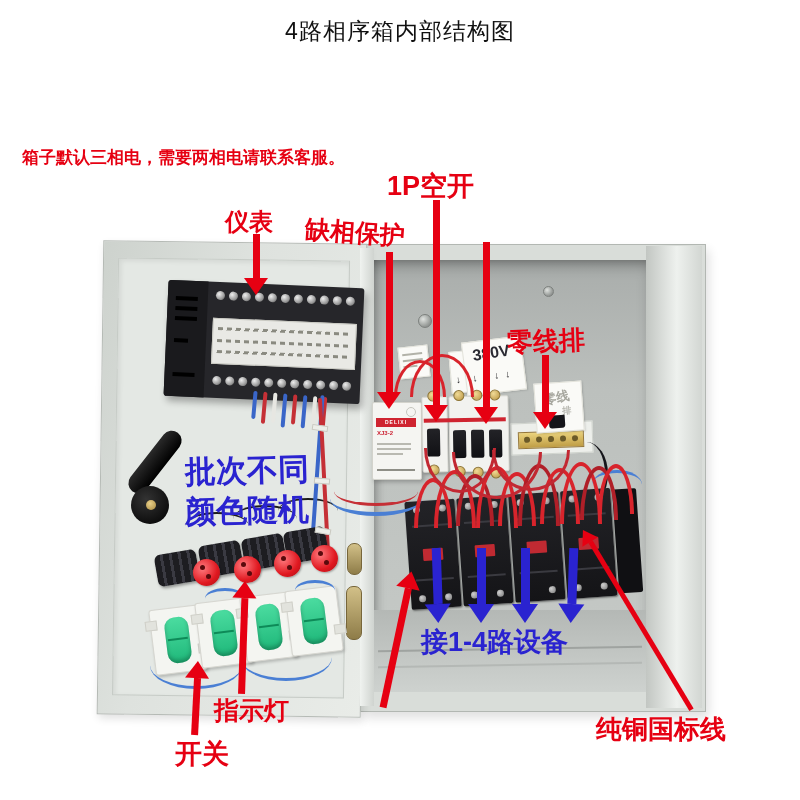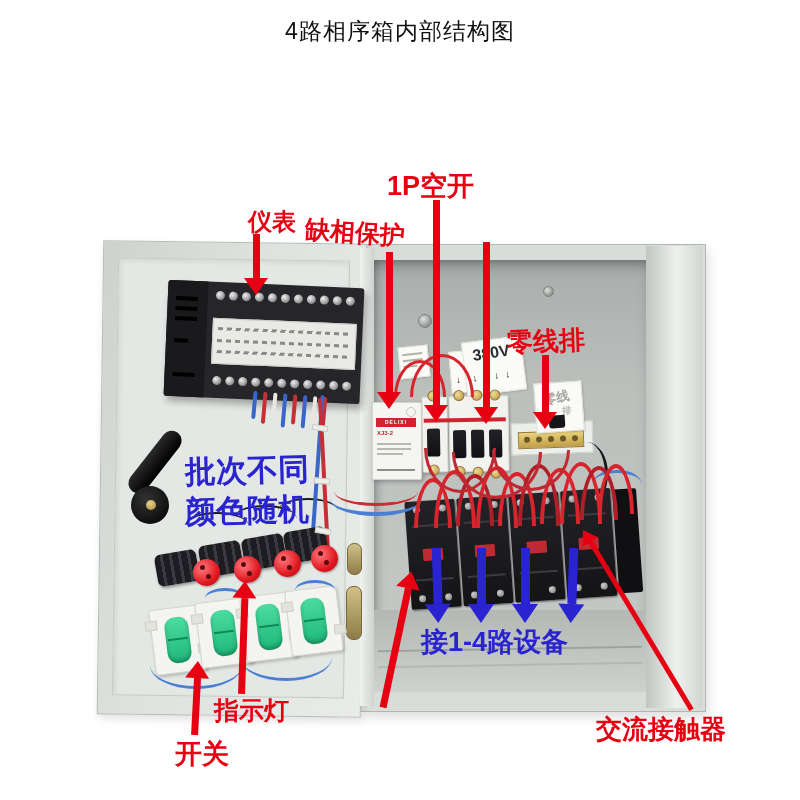--- a/index.html
+++ b/index.html
@@ -84,20 +84,21 @@
   .rwt{position:absolute;border:4px solid var(--wred);border-bottom:none;border-radius:50% 50% 0 0 / 100% 100% 0 0;z-index:8;}
   .rwb{position:absolute;border:3px solid #c22832;border-top:none;border-radius:0 0 50% 50% / 0 0 100% 100%;z-index:8;}
   .dim{border-color:#b01f28;}
 </style>
 </head>
 <body>
 
 <div id="stage">
 
   <div id="title" class="abs">4路相序箱内部结构图</div>
+  <div class="abs notice" style="left:22px;top:146px;">箱子默认三相电，需要两相电请联系客服。</div>
 
   <div id="door" class="abs">
     <div id="door-panel" class="abs"></div>
   </div>
 
   <div id="box" class="abs"></div>
   <div id="box-opening" class="abs"></div>
   <div id="panel-lower" class="abs"></div>
   <div class="rail" style="left:378px;top:648px;width:264px;transform:rotate(-1deg);"></div>
   <div class="rail" style="left:378px;top:664px;width:264px;background:#b4b8b5;transform:rotate(-1deg);"></div>
@@ -306,30 +307,30 @@
         <div style="position: absolute; left: 8px; top: 5px; width: 7px; height: 7px; border-radius: 50%; background: radial-gradient(circle at 35% 35%, rgb(207, 207, 207), rgb(119, 119, 119));"></div>
         <div style="position: absolute; left: 34px; top: 5px; width: 7px; height: 7px; border-radius: 50%; background: radial-gradient(circle at 35% 35%, rgb(207, 207, 207), rgb(119, 119, 119));"></div>
         <div style="position: absolute; left: 15px; top: 48px; width: 20px; height: 12px; background: rgb(192, 42, 50); border-radius: 1px;"></div>
         <div style="position: absolute; left: 8px; top: 94px; width: 7px; height: 7px; border-radius: 50%; background: radial-gradient(circle at 35% 35%, rgb(207, 207, 207), rgb(119, 119, 119));"></div>
         <div style="position: absolute; left: 34px; top: 94px; width: 7px; height: 7px; border-radius: 50%; background: radial-gradient(circle at 35% 35%, rgb(207, 207, 207), rgb(119, 119, 119));"></div>
         <div style="position: absolute; left: 6px; top: 24px; width: 38px; height: 2px; background: rgb(58, 58, 64);"></div>
         <div style="position: absolute; left: 6px; top: 78px; width: 38px; height: 2px; background: rgb(58, 58, 64);"></div>
       </div>
     </div>
 
-  <div class="abs red-label" style="left:248px;top:206px;font-size:24px;">仪表</div>
+  <div class="abs red-label" style="left:225px;top:206px;font-size:24px;">仪表</div>
   <div class="abs red-label" style="left:305px;top:216px;font-size:25px;transform:rotate(4deg);">缺相保护</div>
   <div class="abs red-label" style="left:387px;top:168px;font-size:27px;">1P空开</div>
   <div class="abs red-label" style="left:507px;top:324px;font-size:26px;transform:rotate(-2deg);">零线排</div>
   <div class="abs blue-label" style="left:185px;top:450px;font-size:31px;transform:rotate(-1.5deg);">批次不同</div>
   <div class="abs blue-label" style="left:185px;top:490px;font-size:31px;transform:rotate(-1.5deg);">颜色随机</div>
   <div class="abs blue-label" style="left:421px;top:624px;font-size:27px;">接1-4路设备</div>
   <div class="abs red-label" style="left:214px;top:694px;font-size:25px;">指示灯</div>
   <div class="abs red-label" style="left:175px;top:736px;font-size:27px;">开关</div>
-  <div class="abs red-label" style="left:596px;top:712px;font-size:26px;">交流接触器</div>
+  <div class="abs red-label" style="left:596px;top:712px;font-size:26px;">纯铜国标线</div>
 
   <div class="arr down" style="left:244px;top:234px;">
       <div class="shaft" style="height:44px;"></div>
       <div class="head"></div>
     </div>
   <div class="arr down" style="left:377px;top:252px;">
       <div class="shaft" style="height:140px;"></div>
       <div class="head"></div>
     </div>
   <div class="arr down" style="left:424px;top:200px;">

